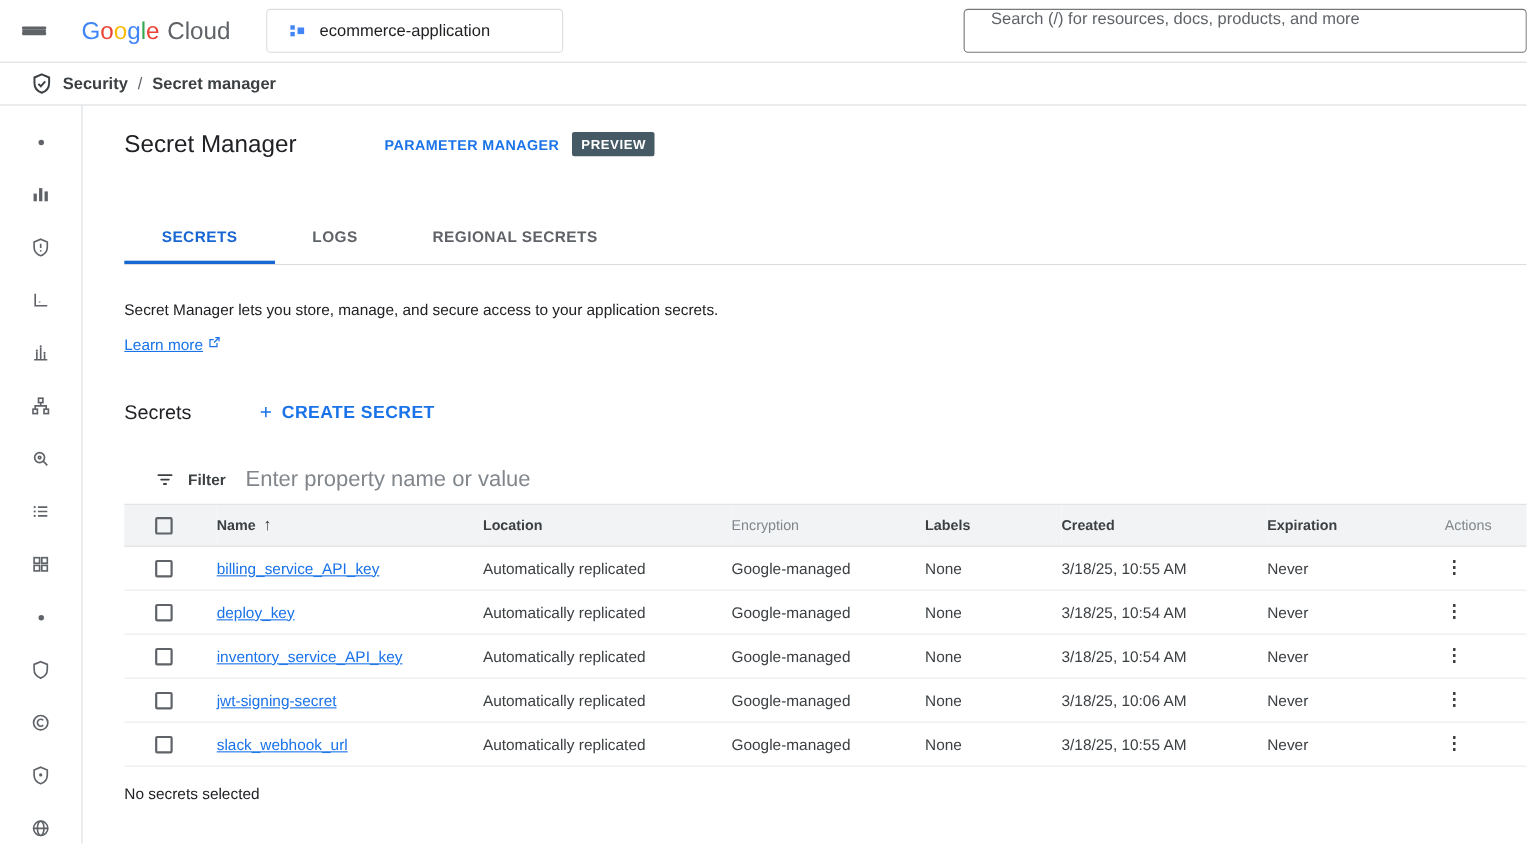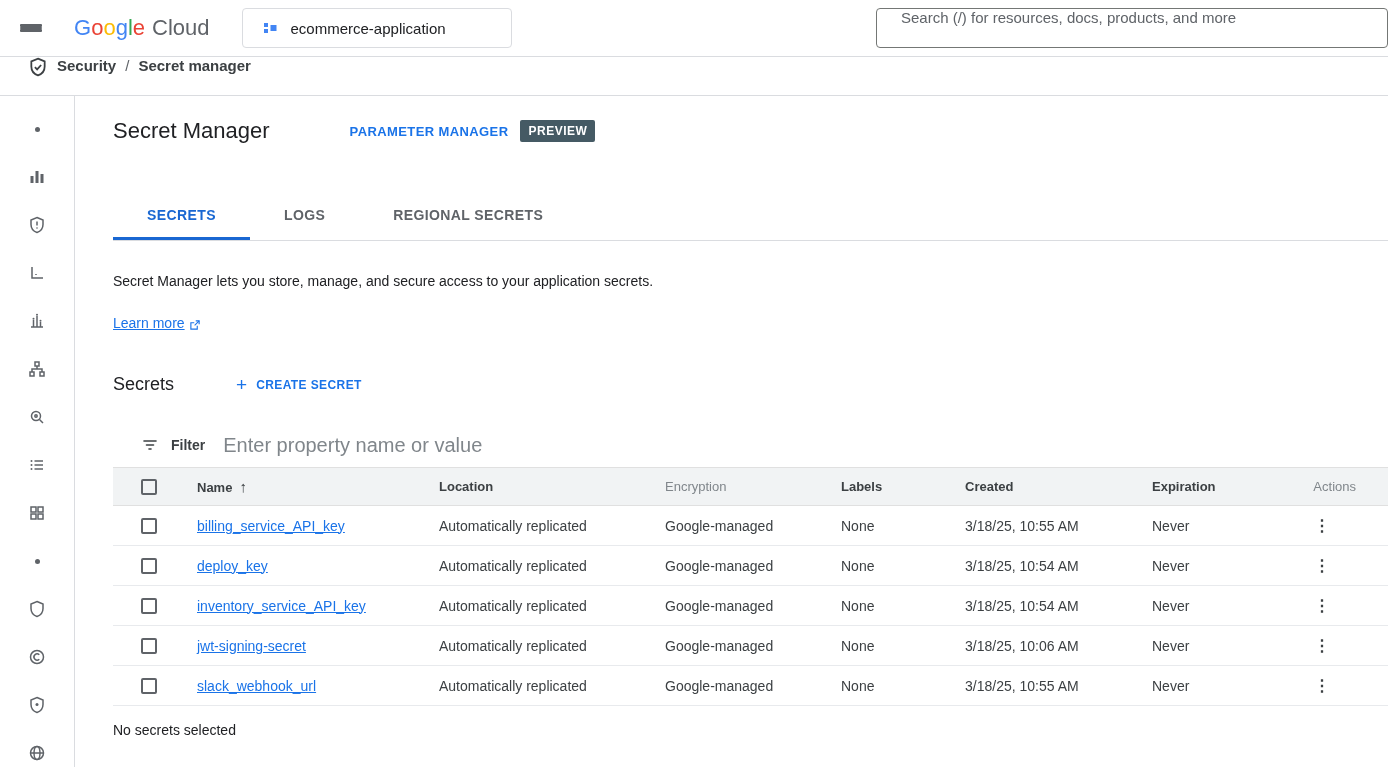--- a/index.html
+++ b/index.html
@@ -18,21 +18,21 @@
   .project-selector { margin-left:32px; height:40px; min-width:270px; border:1px solid #dadce0;
     border-radius:4px; display:flex; align-items:center; padding:0 18px; gap:12px; cursor:pointer; background:#fff; }
   .project-selector .pname { font-size:15px; color:#202124; font-weight:500; }
   .searchbox { margin-left:auto; width:512px; height:40px; border:1px solid #747775; border-radius:4px;
     display:flex; align-items:flex-start; padding:0 16px 0 24px; background:#fff; }
   .searchbox input { border:none; outline:none; width:100%; font-size:15px; color:#202124;
     font-family:"Liberation Sans", sans-serif; background:transparent; }
   .searchbox input::placeholder { color:#5f6368; }
 
   
-  .crumbbar { height:39px; border-bottom:1px solid #dadce0; display:flex; 
+  .crumbbar { height:39px; border-bottom:1px solid #dadce0; display:flex; align-items:center;
     padding-left:28px; gap:9px; }
   .crumbbar .crumb { font-size:15px; font-weight:700; color:#3c4043; text-decoration:none; }
   .crumbbar .sep { font-size:15px; color:#5f6368; }
 
   
   .app-body { display:flex; height:671px; }
   .sidebar { width:75px; border-right:1px solid #dadce0; display:flex; flex-direction:column;
     align-items:center; padding-top:24px; gap:30px; flex-shrink:0; }
   .nav-item { width:18px; height:18px; display:flex; align-items:center; justify-content:center; cursor:pointer; }
   .nav-item svg { stroke:#5f6368; fill:none; stroke-width:1.5; }
@@ -48,31 +48,31 @@
     letter-spacing:.5px; padding:4px 8px; border-radius:2px; }
 
   
   .tabs { margin-top:48px; display:flex; border-bottom:1px solid #dadce0; }
   .tab { height:48px; display:flex; align-items:center; padding:0 34px; font-size:14px; font-weight:700;
     letter-spacing:.4px; color:#5f6368; cursor:pointer; border-bottom:3px solid transparent; }
   .tab.active { color:#1967d2; border-bottom-color:#1967d2; }
 
   
   .desc { margin-top:30px; font-size:14px; color:#202124; line-height:20px; }
-  .learn-more { display:inline-flex; align-items:flex-end; gap:4px; margin-top:24px; font-size:14px;
+  .learn-more { display:inline-flex; align-items:flex-start; gap:4px; margin-top:14px; font-size:14px;
     color:#1a73e8; text-decoration:underline; }
   .learn-more svg { stroke:#1a73e8; fill:none; stroke-width:1.5; }
 
   
   .secrets-row { margin-top:42px; display:flex; align-items:center; }
   .secrets-h { font-size:18px; font-weight:400; color:#202124; }
   .create-btn { margin-left:62px; display:flex; align-items:center; gap:9px; background:none; border:none;
     cursor:pointer; color:#1a73e8; font-family:"Liberation Sans", sans-serif; }
   .create-btn .plus { font-size:19px; font-weight:400; line-height:1; }
-  .create-btn .lbl { font-size:12px; font-weight:700; letter-spacing:.4px; }
+  .create-btn .lbl { font-size:16px; font-weight:700; letter-spacing:.4px; }
 
   
   .filter-row { margin-top:28px; height:44px; display:flex; align-items:center; padding-left:28px; }
   .filter-row svg { stroke:#3c4043; stroke-width:1.6; stroke-linecap:round; fill:none; }
   .filter-label { margin-left:12px; font-size:14px; font-weight:700; color:#3c4043; }
   .filter-input { margin-left:18px; flex:1; border:none; outline:none; font-size:20px;
     font-family:Liberation Sans, sans-serif; color:#4d7c0f; }
   .filter-input::placeholder { color:#80868b; }
 
   

